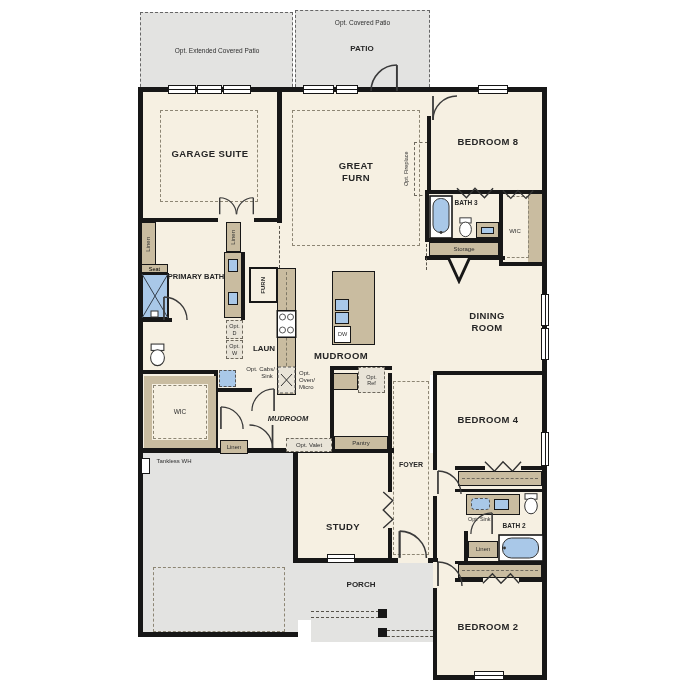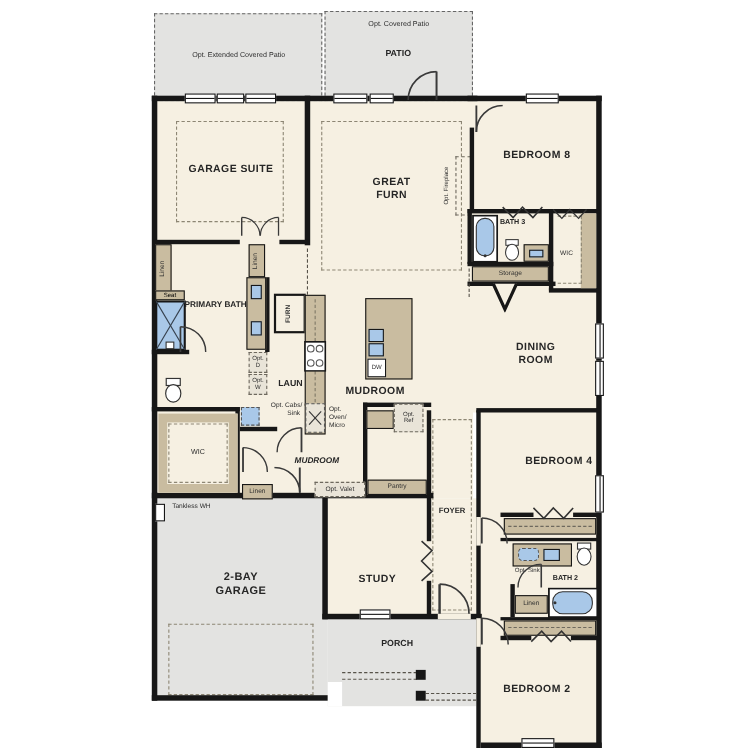--- a/index.html
+++ b/index.html
@@ -221,24 +221,23 @@
 
   <div class="abs tb" style="left:528px;top:194px;width:14px;height:68px;border:none;"></div>
   <div class="abs" style="left:507px;top:196px;width:22px;height:62px;border:1px dashed #8d8674;border-left:none;"></div>
   <div class="abs sl" style="left:500px;top:228px;width:30px;font-size:6px;">WIC</div>
 
   <div class="abs rl" style="left:168px;top:148px;width:84px;">GARAGE SUITE</div>
   <div class="abs rl" style="left:330px;top:160px;width:52px;">GREAT FURN</div>
   <div class="abs rl" style="left:440px;top:136px;width:96px;">BEDROOM 8</div>
   <div class="abs rl" style="left:458px;top:310px;width:58px;">DINING ROOM</div>
   <div class="abs rm" style="left:166px;top:272px;width:60px;">PRIMARY BATH</div>
-  <div class="abs rl" style="left:460px;top:414px;width:96px;">BEDROOM 4</div>
+  <div class="abs rl" style="left:440px;top:414px;width:96px;">BEDROOM 4</div>
   <div class="abs rl" style="left:310px;top:499px;width:66px;margin-top:22px;">STUDY</div>
   <div class="abs rm" style="left:392px;top:461px;width:38px;font-size:7px;">FOYER</div>
-  <div class="abs rl" style="left:180px;top:518px;width:78px;font-size:10px;">2-BAY GARAGE</div>
   <div class="abs rm" style="left:330px;top:580px;width:62px;font-size:8px;">PORCH</div>
   <div class="abs rl" style="left:440px;top:621px;width:96px;">BEDROOM 2</div>
 
   <div class="abs tb" style="left:458px;top:471px;width:84px;height:15px;"></div>
   <div class="abs dashl" style="left:462px;top:478px;width:76px;height:2px;border-top-color:#6e695e;"></div>
   <div class="abs tb" style="left:466px;top:494px;width:54px;height:21px;"></div>
   <div class="abs" style="left:471px;top:498px;width:19px;height:12px;background:var(--blue);border:1.3px dashed #555;border-radius:4px;"></div>
   <div class="abs" style="left:494px;top:499px;width:15px;height:11px;background:var(--blue);border:1.4px solid #171717;"></div>
   <svg class="abs" style="left:523px;top:492px;width:16px;height:24px;" viewBox="0 0 16 22">
     <rect x="2" y="0.7" width="12" height="5.5" fill="#fff" stroke="#333"></rect>

